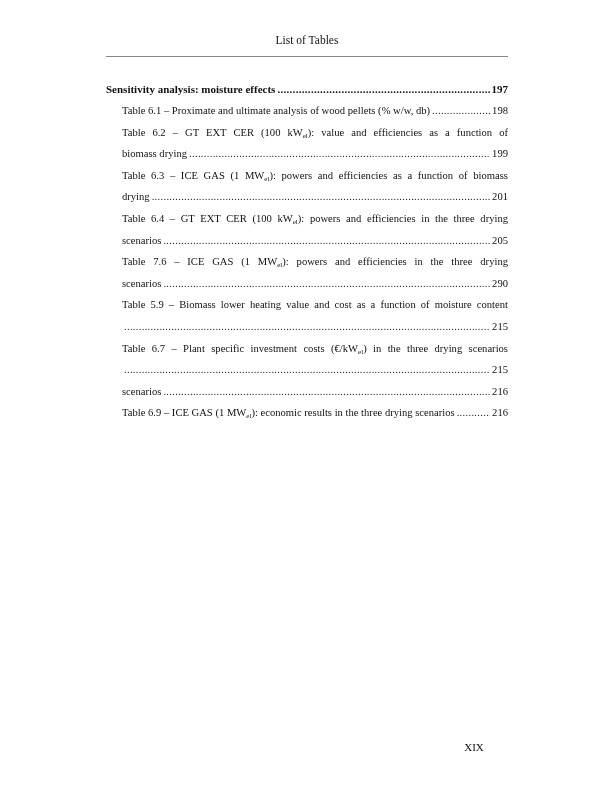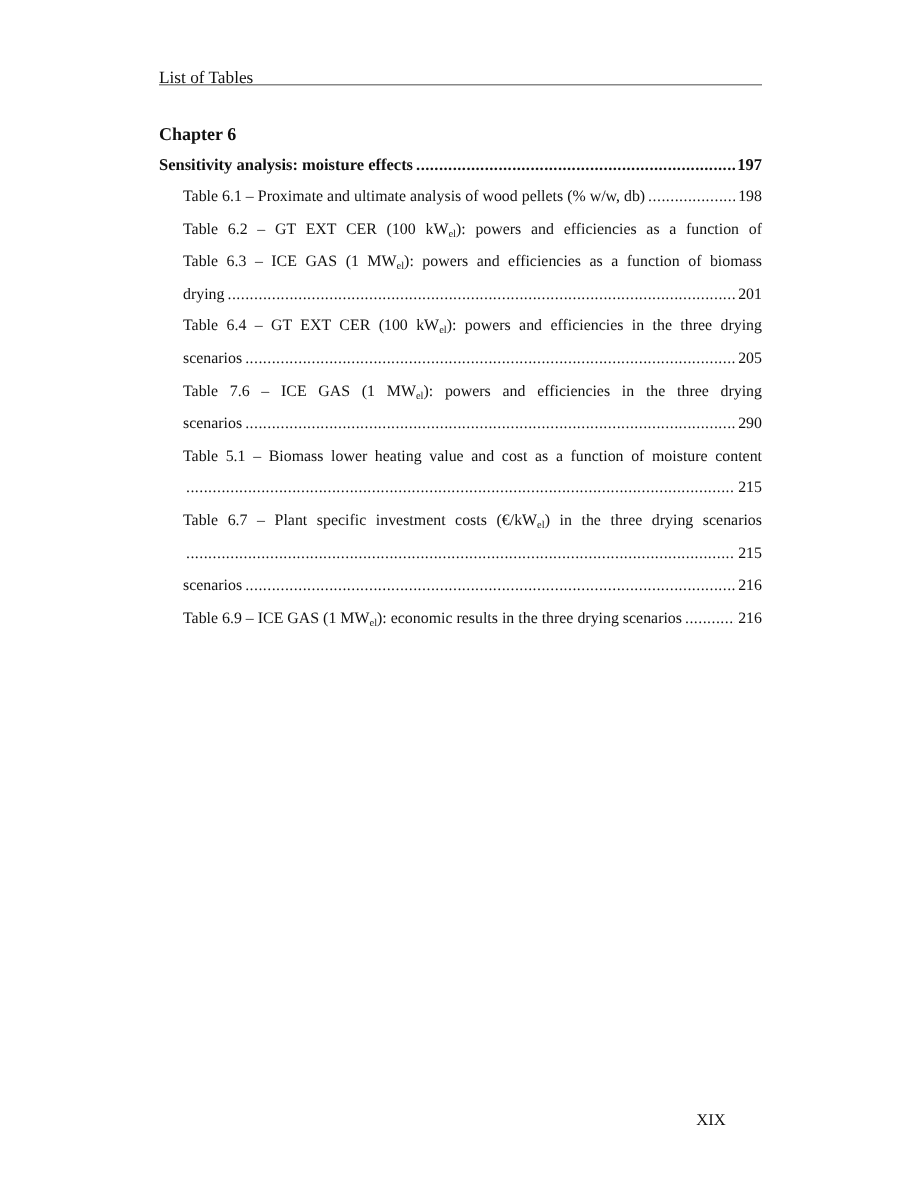--- a/index.html
+++ b/index.html
@@ -1,18 +1,18 @@
 <!DOCTYPE html>
 <html><head>
 <meta charset="utf-8">
 <style>
   html, body { margin:0; padding:0; background:#ffffff; }
   body { width:612px; height:792px; position:relative; overflow:hidden;
          font-family:"Liberation Serif", "DejaVu Serif", serif; color:#111; }
-  .header { position:absolute; left:106px; top:46px; width:402px; 
+  .header { position:absolute; left:106px; top:34px; width:402px; text-align:center;
             font-size:11.5px; }
   .rule { position:absolute; left:106px; top:56px; width:402px; height:0;
           border-top:1px solid #888; }
   .content { position:absolute; left:106px; top:80px; width:402px; }
   .chapter { font-weight:bold; font-size:12px; height:18px; line-height:18px; margin-bottom:3px; }
   .section { font-weight:bold; font-size:11px; height:18px; line-height:18px; display:flex; }
   .entries { padding-left:16px; margin-top:2px; }
   .line { font-size:10.6px; height:21.6px; line-height:21.6px; display:flex; white-space:nowrap; }
   .line.just { text-align:justify; text-align-last:justify; display:block; }
   .lead { flex:1 1 auto; overflow:hidden; position:relative; }
@@ -21,37 +21,41 @@
   sub { font-size:7px; vertical-align:-2px; line-height:0; }
   .footer { position:absolute; left:440px; top:741px; width:68px; text-align:center; font-size:11px; }
 </style>
 </head>
 <body>
 
 <div class="header">List of Tables</div>
 <div class="rule"></div>
 
 <div class="content">
-  <div class="chapter">Chapter 6</div>
   <div class="section">
     <span>Sensitivity analysis: moisture effects</span>
     <span class="lead"></span>
     <span class="pg">197</span>
   </div>
 
   <div class="entries">
 
     <div class="line">
       <span>Table 6.1 – Proximate and ultimate analysis of wood pellets (% w/w, db)</span>
       <span class="lead"></span>
       <span class="pg">198</span>
     </div>
 
     <div>
-      <div class="line just"><span>Table 6.2 – GT EXT CER (100 kW</span><sub>el</sub><span>): powers and efficiencies as a function of</span></div>
+      <div class="line just"><span>Table 6.2 – GT EXT CER (100 kW</span><sub>el</sub><span>): value and efficiencies as a function of</span></div>
+      <div class="line">
+        <span>biomass drying</span>
+        <span class="lead"></span>
+        <span class="pg">199</span>
+      </div>
     </div>
 
     <div>
       <div class="line just"><span>Table 6.3 – ICE GAS (1 MW</span><sub>el</sub><span>): powers and efficiencies as a function of biomass</span></div>
       <div class="line">
         <span>drying</span>
         <span class="lead"></span>
         <span class="pg">201</span>
       </div>
     </div>
@@ -68,21 +72,21 @@
     <div>
       <div class="line just"><span>Table 7.6 – ICE GAS (1 MW</span><sub>el</sub><span>): powers and efficiencies in the three drying</span></div>
       <div class="line">
         <span>scenarios</span>
         <span class="lead"></span>
         <span class="pg">290</span>
       </div>
     </div>
 
     <div>
-      <div class="line just"><span>Table 5.1 – Biomass lower heating value and cost as a function of moisture content</span></div>
+      <div class="line just"><span>Table 5.9 – Biomass lower heating value and cost as a function of moisture content</span></div>
       <div class="line">
         <span></span>
         <span class="lead"></span>
         <span class="pg">215</span>
       </div>
     </div>
 
     <div>
       <div class="line just"><span>Table 6.7 – Plant specific investment costs (€/kW</span><sub>el</sub><span>) in the three drying scenarios</span></div>
       <div class="line">

